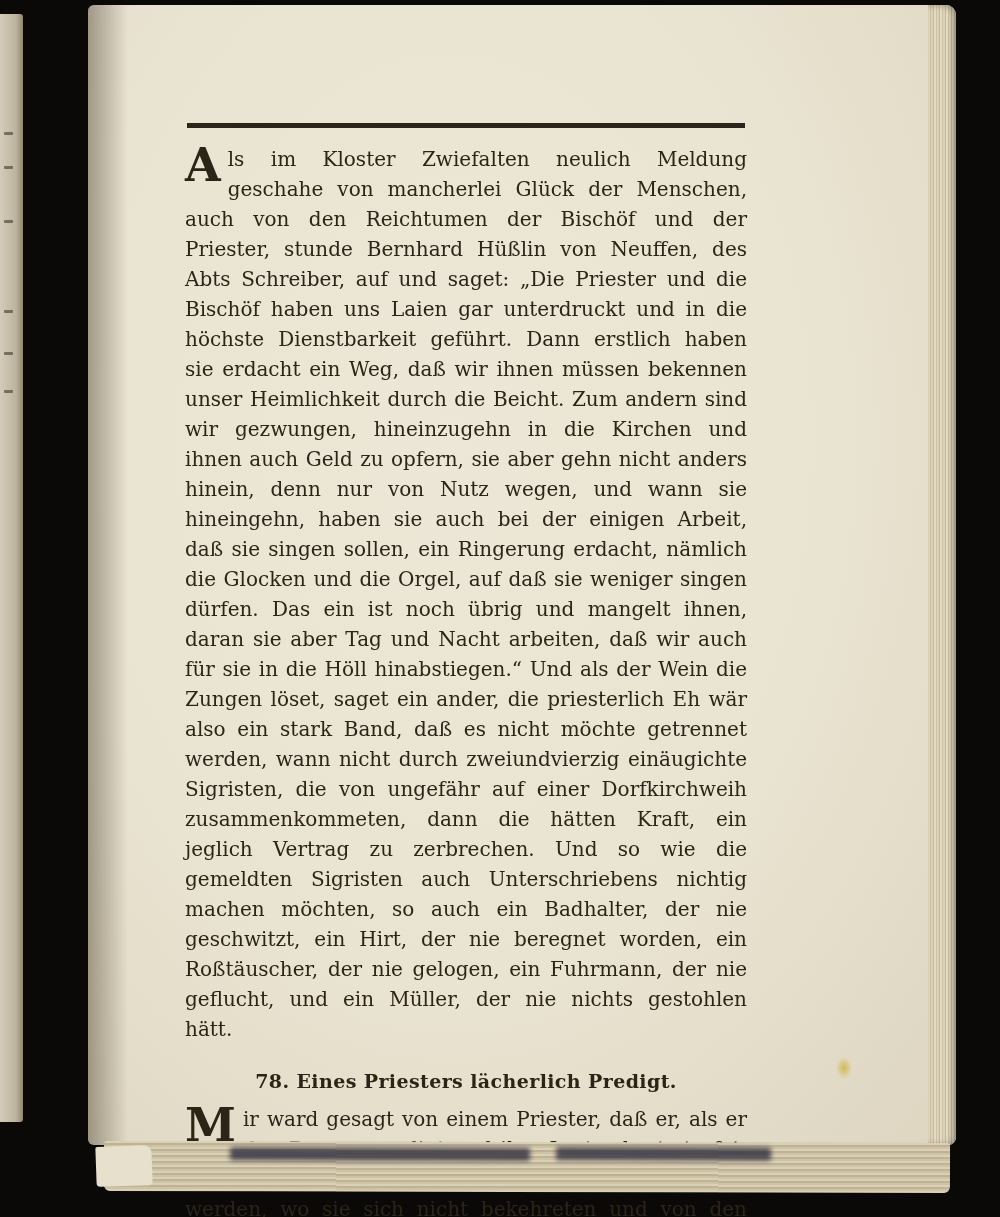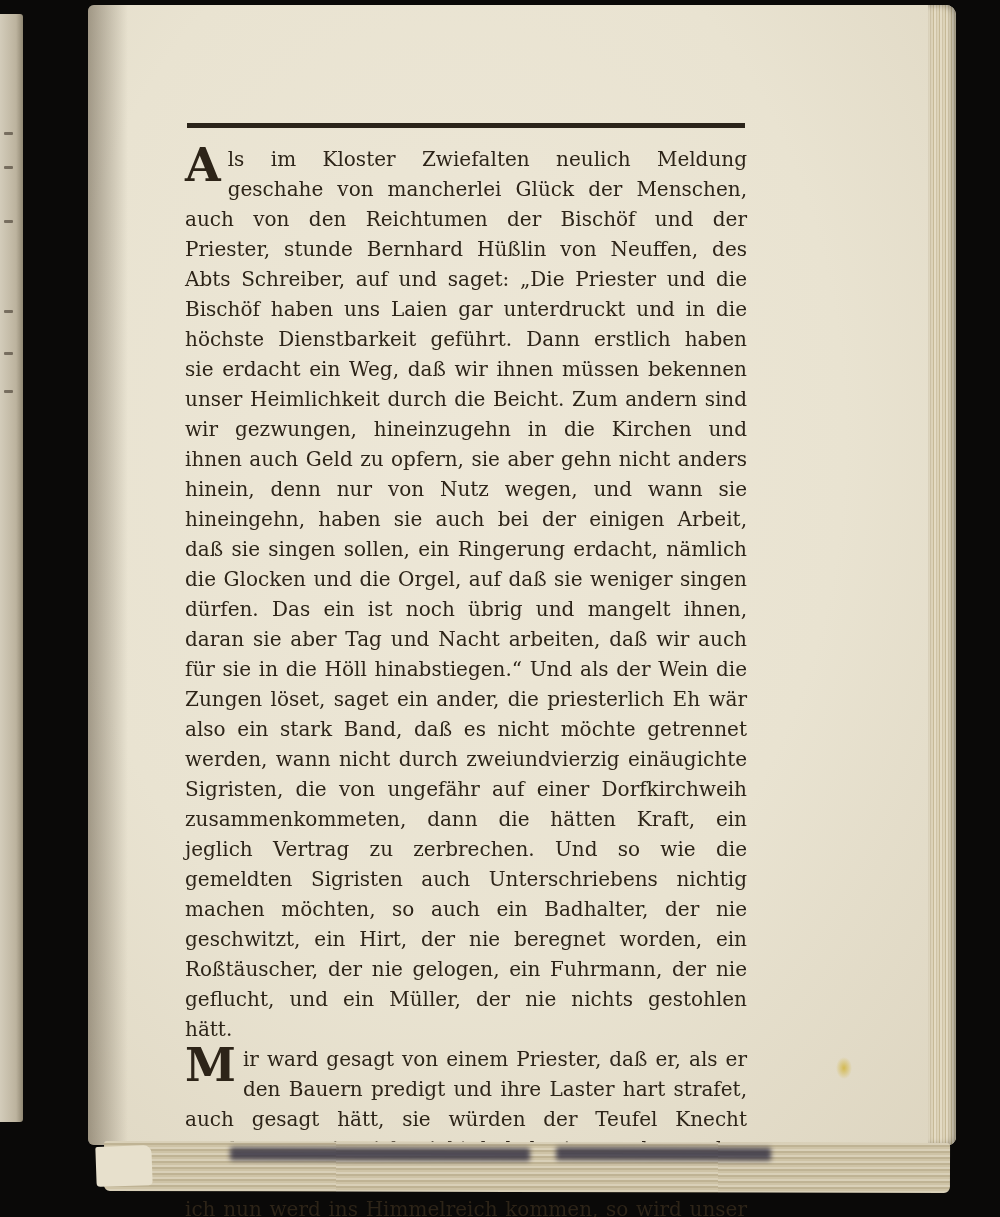--- a/index.html
+++ b/index.html
@@ -112,20 +112,21 @@
   <div class="page">
     <div class="gutter"></div>
     <div class="fore-edge"></div>
 
     <div class="content">
       <div class="rule"></div>
 
 
       <p class="body-text dropcap">Als im Kloster Zwiefalten neulich Meldung geschahe von mancherlei Glück der Menschen, auch von den Reichtumen der Bischöf und der Priester, stunde Bernhard Hüßlin von Neuffen, des Abts Schreiber, auf und saget: „Die Priester und die Bischöf haben uns Laien gar unterdruckt und in die höchste Dienstbarkeit geführt. Dann erstlich haben sie erdacht ein Weg, daß wir ihnen müssen bekennen unser Heimlichkeit durch die Beicht. Zum andern sind wir gezwungen, hineinzugehn in die Kirchen und ihnen auch Geld zu opfern, sie aber gehn nicht anders hinein, denn nur von Nutz wegen, und wann sie hineingehn, haben sie auch bei der einigen Arbeit, daß sie singen sollen, ein Ringerung erdacht, nämlich die Glocken und die Orgel, auf daß sie weniger singen dürfen. Das ein ist noch übrig und mangelt ihnen, daran sie aber Tag und Nacht arbeiten, daß wir auch für sie in die Höll hinabstiegen.“ Und als der Wein die Zungen löset, saget ein ander, die priesterlich Eh wär also ein stark Band, daß es nicht möchte getrennet werden, wann nicht durch zweiundvierzig einäugichte Sigristen, die von ungefähr auf einer Dorfkirchweih zusammenkommeten, dann die hätten Kraft, ein jeglich Vertrag zu zerbrechen. Und so wie die gemeldten Sigristen auch Unterschriebens nichtig machen möchten, so auch ein Badhalter, der nie geschwitzt, ein Hirt, der nie beregnet worden, ein Roßtäuscher, der nie gelogen, ein Fuhrmann, der nie geflucht, und ein Müller, der nie nichts gestohlen hätt.</p>
 
+      <h2 class="heading h78">78. Eines Priesters lächerlich Predigt.</h2>
 
       <p class="body-text dropcap">Mir ward gesagt von einem Priester, daß er, als er den Bauern predigt und ihre Laster hart strafet, auch gesagt hätt, sie würden der Teufel Knecht werden, wo sie sich nicht bekehreten und von den Sünden abließen; zuletzt hätt er hinzugesetzt: „Wann ich nun werd ins Himmelreich kommen, so wird unser Heiland zu mir sagen: Willkommen, Herr Hans!, und ich werd antworten: Gnad, Herr! Und wann er weiter wird fragen: Wo seind Euere Schäflein?, so werd ich dann dastehn als ob mir in die Händ geschissen wär, dann ich keinen von Euch sehn werde.“</p>
 
       <div class="footer">
         <span class="sig">5</span>
         <span class="booktitle">Bebels Schwänke, Bd. I</span>
         <span class="pagenum">37</span>
       </div>
     </div>
 

